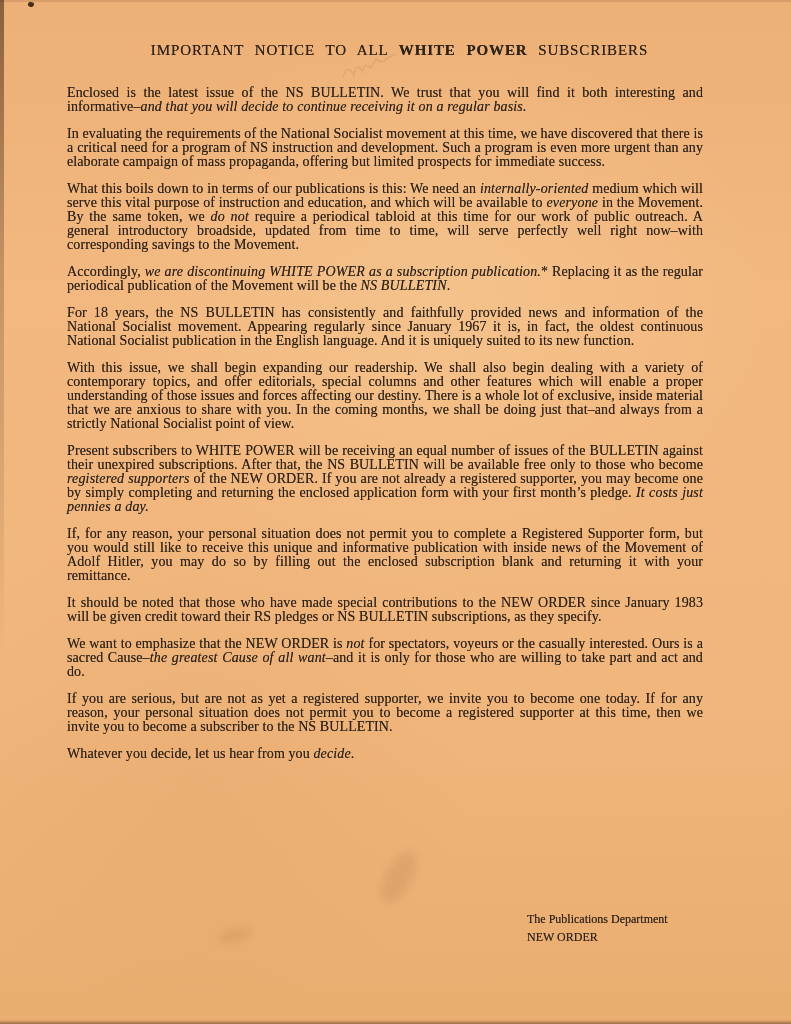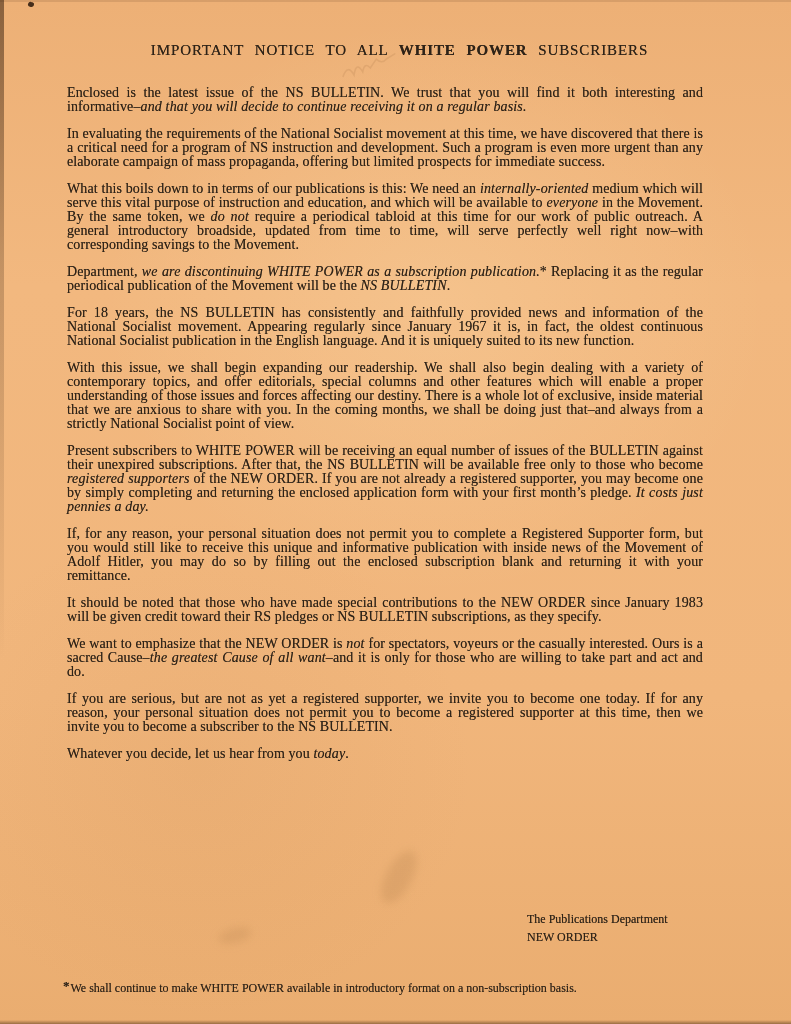--- a/index.html
+++ b/index.html
@@ -76,31 +76,30 @@
   </svg>
   <div class="smudge-a"></div>
   <div class="smudge-b"></div>
 
   <h1 class="title"><span>IMPORTANT NOTICE TO ALL </span><b>WHITE POWER</b><span> SUBSCRIBERS</span></h1>
 
   <div class="body-text">
       <p class="para"><span>Enclosed is the latest issue of the NS BULLETIN. We trust that you will find it both interesting and informative–</span><i>and that you will decide to continue receiving it on a regular basis.</i></p>
       <p class="para"><span>In evaluating the requirements of the National Socialist movement at this time, we have discovered that there is a critical need for a program of NS instruction and development. Such a program is even more urgent than any elaborate campaign of mass propaganda, offering but limited prospects for immediate success.</span></p>
       <p class="para"><span>What this boils down to in terms of our publications is this: We need an </span><i>internally-oriented</i><span> medium which will serve this vital purpose of instruction and education, and which will be available to </span><i>everyone</i><span> in the Movement. By the same token, we </span><i>do not</i><span> require a periodical tabloid at this time for our work of public outreach. A general introductory broadside, updated from time to time, will serve perfectly well right now–with corresponding savings to the Movement.</span></p>
-      <p class="para"><span>Department, </span><i>we are discontinuing WHITE POWER as a subscription publication.</i><span>* Replacing it as the regular periodical publication of the Movement will be the </span><i>NS BULLETIN</i><span>.</span></p>
+      <p class="para"><span>Accordingly, </span><i>we are discontinuing WHITE POWER as a subscription publication.</i><span>* Replacing it as the regular periodical publication of the Movement will be the </span><i>NS BULLETIN</i><span>.</span></p>
       <p class="para"><span>For 18 years, the NS BULLETIN has consistently and faithfully provided news and information of the National Socialist movement. Appearing regularly since January 1967 it is, in fact, the oldest continuous National Socialist publication in the English language. And it is uniquely suited to its new function.</span></p>
       <p class="para"><span>With this issue, we shall begin expanding our readership. We shall also begin dealing with a variety of contemporary topics, and offer editorials, special columns and other features which will enable a proper understanding of those issues and forces affecting our destiny. There is a whole lot of exclusive, inside material that we are anxious to share with you. In the coming months, we shall be doing just that–and always from a strictly National Socialist point of view.</span></p>
       <p class="para"><span>Present subscribers to WHITE POWER will be receiving an equal number of issues of the BULLETIN against their unexpired subscriptions. After that, the NS BULLETIN will be available free only to those who become </span><i>registered supporters</i><span> of the NEW ORDER. If you are not already a registered supporter, you may become one by simply completing and returning the enclosed application form with your first month’s pledge. </span><i>It costs just pennies a day.</i></p>
       <p class="para"><span>If, for any reason, your personal situation does not permit you to complete a Registered Supporter form, but you would still like to receive this unique and informative publication with inside news of the Movement of Adolf Hitler, you may do so by filling out the enclosed subscription blank and returning it with your remittance.</span></p>
       <p class="para"><span>It should be noted that those who have made special contributions to the NEW ORDER since January 1983 will be given credit toward their RS pledges or NS BULLETIN subscriptions, as they specify.</span></p>
       <p class="para"><span>We want to emphasize that the NEW ORDER is </span><i>not</i><span> for spectators, voyeurs or the casually interested. Ours is a sacred Cause–</span><i>the greatest Cause of all want</i><span>–and it is only for those who are willing to take part and act and do.</span></p>
       <p class="para"><span>If you are serious, but are not as yet a registered supporter, we invite you to become one today. If for any reason, your personal situation does not permit you to become a registered supporter at this time, then we invite you to become a subscriber to the NS BULLETIN.</span></p>
-      <p class="para"><span>Whatever you decide, let us hear from you </span><i>today</i><span>.</span></p>
+      <p class="para"><span>Whatever you decide, let us hear from you </span><i>decide</i><span>.</span></p>
     </div>
 
   <div class="signature">
     <div>The Publications Department</div>
     <div>NEW ORDER</div>
   </div>
 
-  <div class="footnote"><b>*</b><span>We shall continue to make WHITE POWER available in introductory format on a non-subscription basis.</span></div>
 
 </div>
 
 </body></html>

